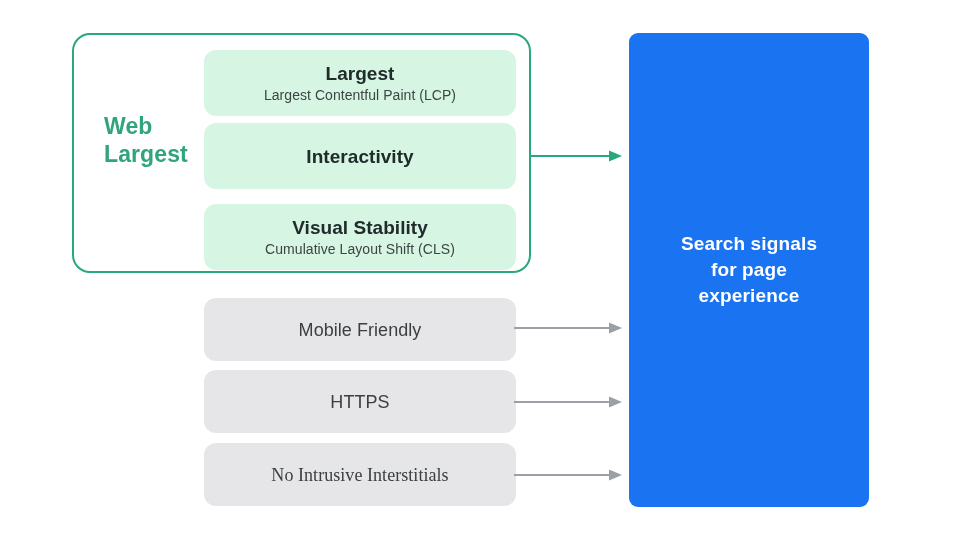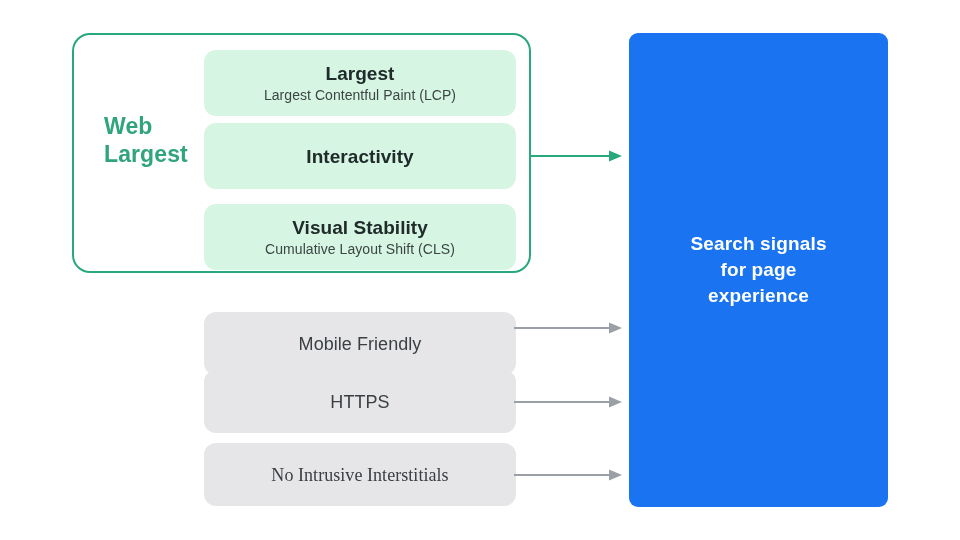--- a/index.html
+++ b/index.html
@@ -85,21 +85,21 @@
     left: 204px;
     width: 312px;
     height: 63px;
     background: #e6e6e8;
     border-radius: 12px;
     box-sizing: border-box;
     display: flex;
     align-items: center;
     justify-content: center;
   }
-  .signal-card.s1 { top: 312px; }
+  .signal-card.s1 { top: 298px; }
   .signal-card.s2 { top: 370px; }
   .signal-card.s3 { top: 443px; font-family: Liberation Serif, serif; }
 
   .signal-title {
     font-size: 18px;
     font-weight: normal;
     color: #3a3f42;
     line-height: 22px;
     letter-spacing: 0.05px;
   }
@@ -114,21 +114,21 @@
   .arrow.green-arrow { left: 529px; top: 149px; width: 94px; }
   .arrow.grey-arrow-1 { left: 514px; top: 321px; width: 109px; }
   .arrow.grey-arrow-2 { left: 514px; top: 395px; width: 109px; }
   .arrow.grey-arrow-3 { left: 514px; top: 468px; width: 109px; }
 
   
   .result-panel {
     position: absolute;
     left: 629px;
     top: 33px;
-    width: 259px;
+    width: 240px;
     height: 474px;
     background: #1a73f0;
     border-radius: 9px;
     display: flex;
     align-items: center;
     justify-content: center;
     box-sizing: border-box;
   }
   .result-text {
     color: #ffffff;

